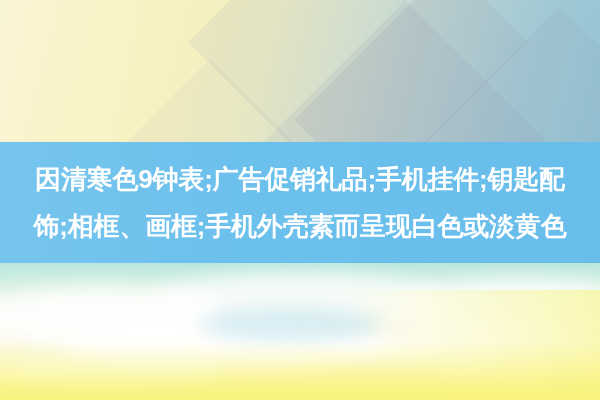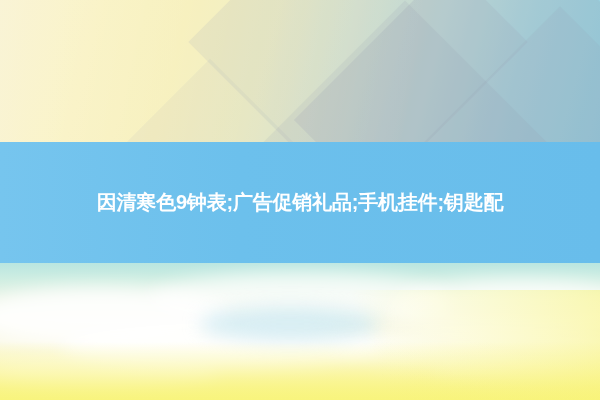--- a/index.html
+++ b/index.html
@@ -88,21 +88,21 @@
     background: linear-gradient(90deg, #76c5ee 0%, #6cc0ec 40%, #68bdeb 100%);
     box-sizing: border-box;
     padding: 0 20px;
     display: flex;
     flex-direction: column;
     justify-content: center;
   }
   .band-line {
     color: #ffffff;
     font-weight: bold;
-    font-size: 20px;
+    font-size: 26px;
     line-height: 47px;
     letter-spacing: -0.2px;
     white-space: nowrap;
     text-align: center;
   }
 
   
   .bottom-region {
     position: absolute;
     left: 0;
@@ -159,20 +159,21 @@
     <div class="facet facet-a"></div>
     <div class="facet facet-b"></div>
     <div class="facet facet-c"></div>
     <div class="facet facet-d"></div>
     <div class="facet facet-e"></div>
     <div class="facet facet-sheen"></div>
   </div>
 
   <div class="text-band">
     <div class="band-line">因清寒色9钟表;广告促销礼品;手机挂件;钥匙配</div>
+    <div class="band-line">饰;相框、画框;手机外壳素而呈现白色或淡黄色</div>
   </div>
 
   <div class="bottom-region">
     <div class="cloud cl1"></div>
     <div class="cloud cl2"></div>
     <div class="cloud cl3"></div>
     <div class="cloud cl4"></div>
     <div class="cloud cl5"></div>
     <div class="cloud cl6"></div>
     <div class="cloud cl7"></div>

